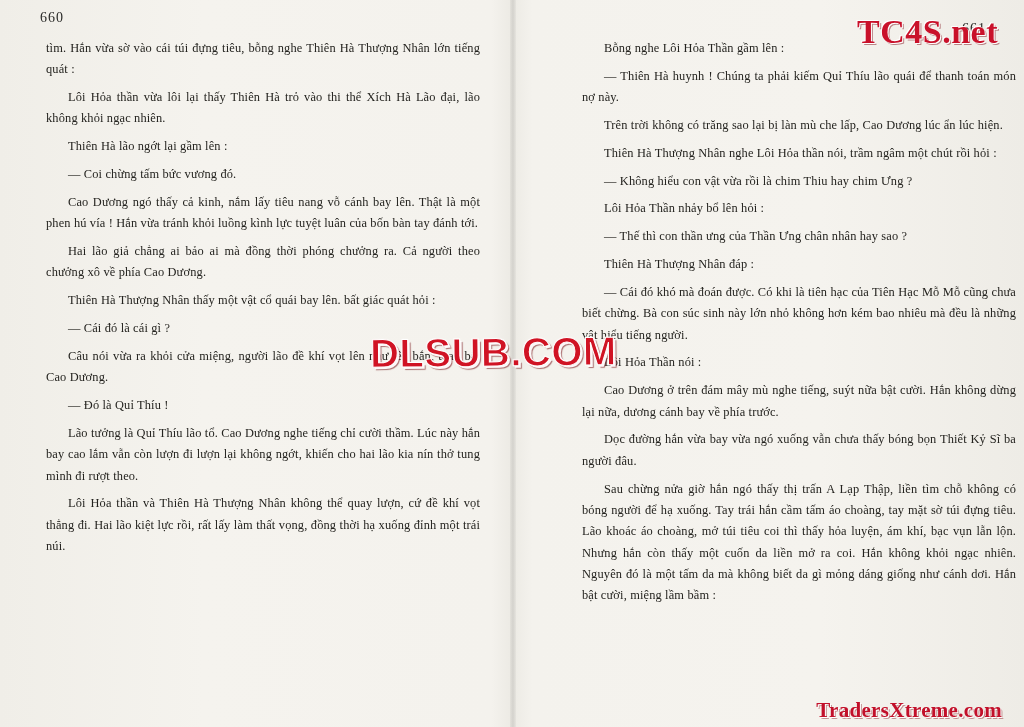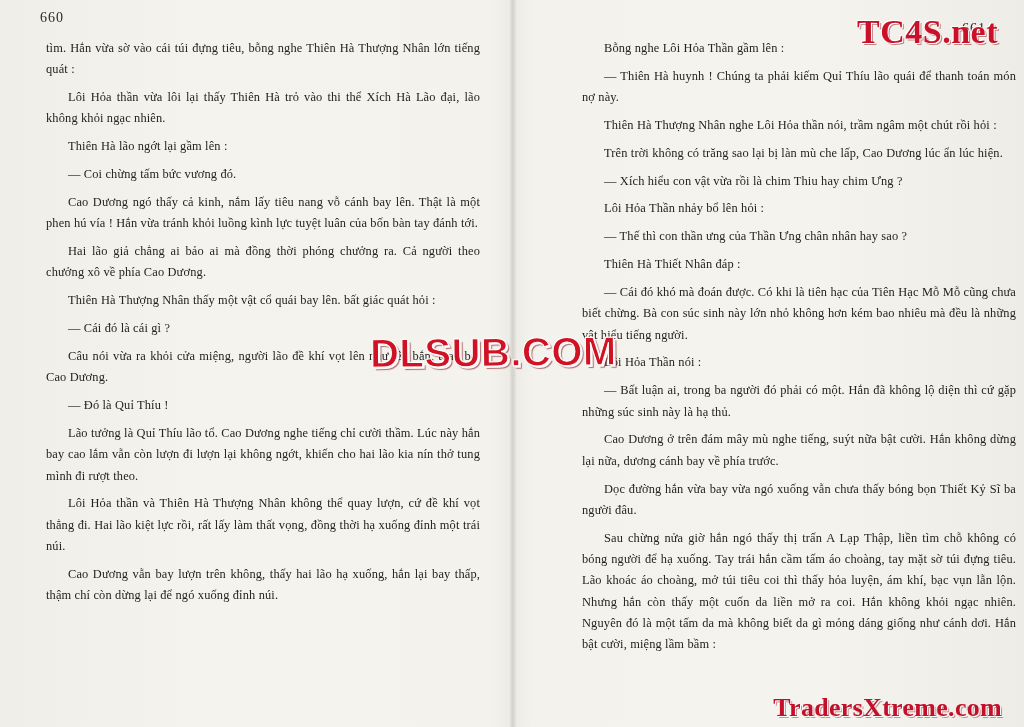--- a/index.html
+++ b/index.html
@@ -80,21 +80,21 @@
       1px 1px 0 #ffffff,
       2px 2px 0 rgba(120,0,10,0.45),
       -1px -1px 0 #ffffff;
     letter-spacing: 0.5px;
     margin-top: 9px;
   }
   .wm-traders {
     bottom: 4px;
     right: 22px;
     font-family: "Liberation Serif", serif;
-    font-size: 26px;
+    font-size: 21px;
     color: #c2102a;
     text-shadow:
       1px 1px 0 #ffffff,
       2px 2px 0 rgba(120,0,10,0.40);
     letter-spacing: 0.3px;
   }
   .wm-dlsub {
     left: 370px;
     top: 330px;
     font-family: "Liberation Sans", sans-serif;
@@ -137,35 +137,33 @@
       <p>Thiên Hà lão ngớt lại gầm lên :</p>
       <p class="dialog">— Coi chừng tấm bức vương đó.</p>
       <p>Cao Dương ngó thấy cả kinh, nắm lấy tiêu nang vỗ cánh bay lên. Thật là một phen hú vía ! Hắn vừa tránh khỏi luồng kình lực tuyệt luân của bốn bàn tay đánh tới.</p>
       <p>Hai lão giả chẳng ai bảo ai mà đồng thời phóng chưởng ra. Cả người theo chưởng xô về phía Cao Dương.</p>
       <p>Thiên Hà Thượng Nhân thấy một vật cổ quái bay lên. bất giác quát hỏi :</p>
       <p class="dialog">— Cái đó là cái gì ?</p>
       <p>Câu nói vừa ra khỏi cửa miệng, người lão đề khí vọt lên như tên bắn, toan bắt Cao Dương.</p>
       <p class="dialog">— Đó là Quỉ Thíu !</p>
       <p>Lão tưởng là Quỉ Thíu lão tổ. Cao Dương nghe tiếng chỉ cười thầm. Lúc này hắn bay cao lắm vẫn còn lượn đi lượn lại không ngớt, khiến cho hai lão kia nín thở tung mình đi rượt theo.</p>
       <p>Lôi Hỏa thần và Thiên Hà Thượng Nhân không thể quay lượn, cứ đề khí vọt thẳng đi. Hai lão kiệt lực rồi, rất lấy làm thất vọng, đồng thời hạ xuống đỉnh một trái núi.</p>
-      <p>Cao Dương vẫn bay lượn trên không, thấy hai lão hạ xuống, hắn lại bay thấp, thậm chí còn dừng lại để ngó xuống đỉnh núi.</p>
     </div>
 
     <div class="col right">
       <p>Bỗng nghe Lôi Hỏa Thần gầm lên :</p>
       <p class="dialog">— Thiên Hà huynh ! Chúng ta phải kiếm Quỉ Thíu lão quái để thanh toán món nợ này.</p>
+      <p>Trên trời không có trăng sao lại bị làn mù che lấp, Cao Dương lúc ẩn lúc hiện.</p>
       <p>Thiên Hà Thượng Nhân nghe Lôi Hỏa thần nói, trầm ngâm một chút rồi hỏi :</p>
-      <p>Trên trời không có trăng sao lại bị làn mù che lấp, Cao Dương lúc ẩn lúc hiện.</p>
-      <p class="dialog">— Xích hiểu con vật vừa rồi là chim Thiu hay chim Ưng ?</p>
+      <p class="dialog">— Không hiểu con vật vừa rồi là chim Thiu hay chim Ưng ?</p>
       <p>Lôi Hỏa Thần nhảy bổ lên hỏi :</p>
       <p class="dialog">— Thế thì con thần ưng của Thần Ưng chân nhân hay sao ?</p>
-      <p>Thiên Hà Thiết Nhân đáp :</p>
+      <p>Thiên Hà Thượng Nhân đáp :</p>
       <p class="dialog">— Cái đó khó mà đoán được. Có khi là tiên hạc của Tiên Hạc Mỗ Mỗ cũng chưa biết chừng. Bà con súc sinh này lớn nhỏ không hơn kém bao nhiêu mà đều là những vật hiểu tiếng người.</p>
       <p>Lôi Hỏa Thần nói :</p>
-      <p class="dialog">— Bất luận ai, trong ba người đó phải có một. Hắn đã không lộ diện thì cứ gặp những súc sinh này là hạ thủ.</p>
       <p>Cao Dương ở trên đám mây mù nghe tiếng, suýt nữa bật cười. Hắn không dừng lại nữa, dương cánh bay về phía trước.</p>
       <p>Dọc đường hắn vừa bay vừa ngó xuống vẫn chưa thấy bóng bọn Thiết Kỷ Sĩ ba người đâu.</p>
       <p>Sau chừng nửa giờ hắn ngó thấy thị trấn A Lạp Thập, liền tìm chỗ không có bóng người để hạ xuống. Tay trái hắn cầm tấm áo choàng, tay mặt sờ túi đựng tiêu. Lão khoác áo choàng, mở túi tiêu coi thì thấy hỏa luyện, ám khí, bạc vụn lẫn lộn. Nhưng hắn còn thấy một cuốn da liền mở ra coi. Hắn không khỏi ngạc nhiên. Nguyên đó là một tấm da mà không biết da gì mỏng dáng giống như cánh dơi. Hắn bật cười, miệng lầm bầm :</p>
     </div>
 
   </div>
 
   <div class="wm wm-tc4s">TC4S.net</div>
   <div class="wm wm-dlsub">DLSUB.COM</div>
   <div class="wm wm-traders">TradersXtreme.com</div>

